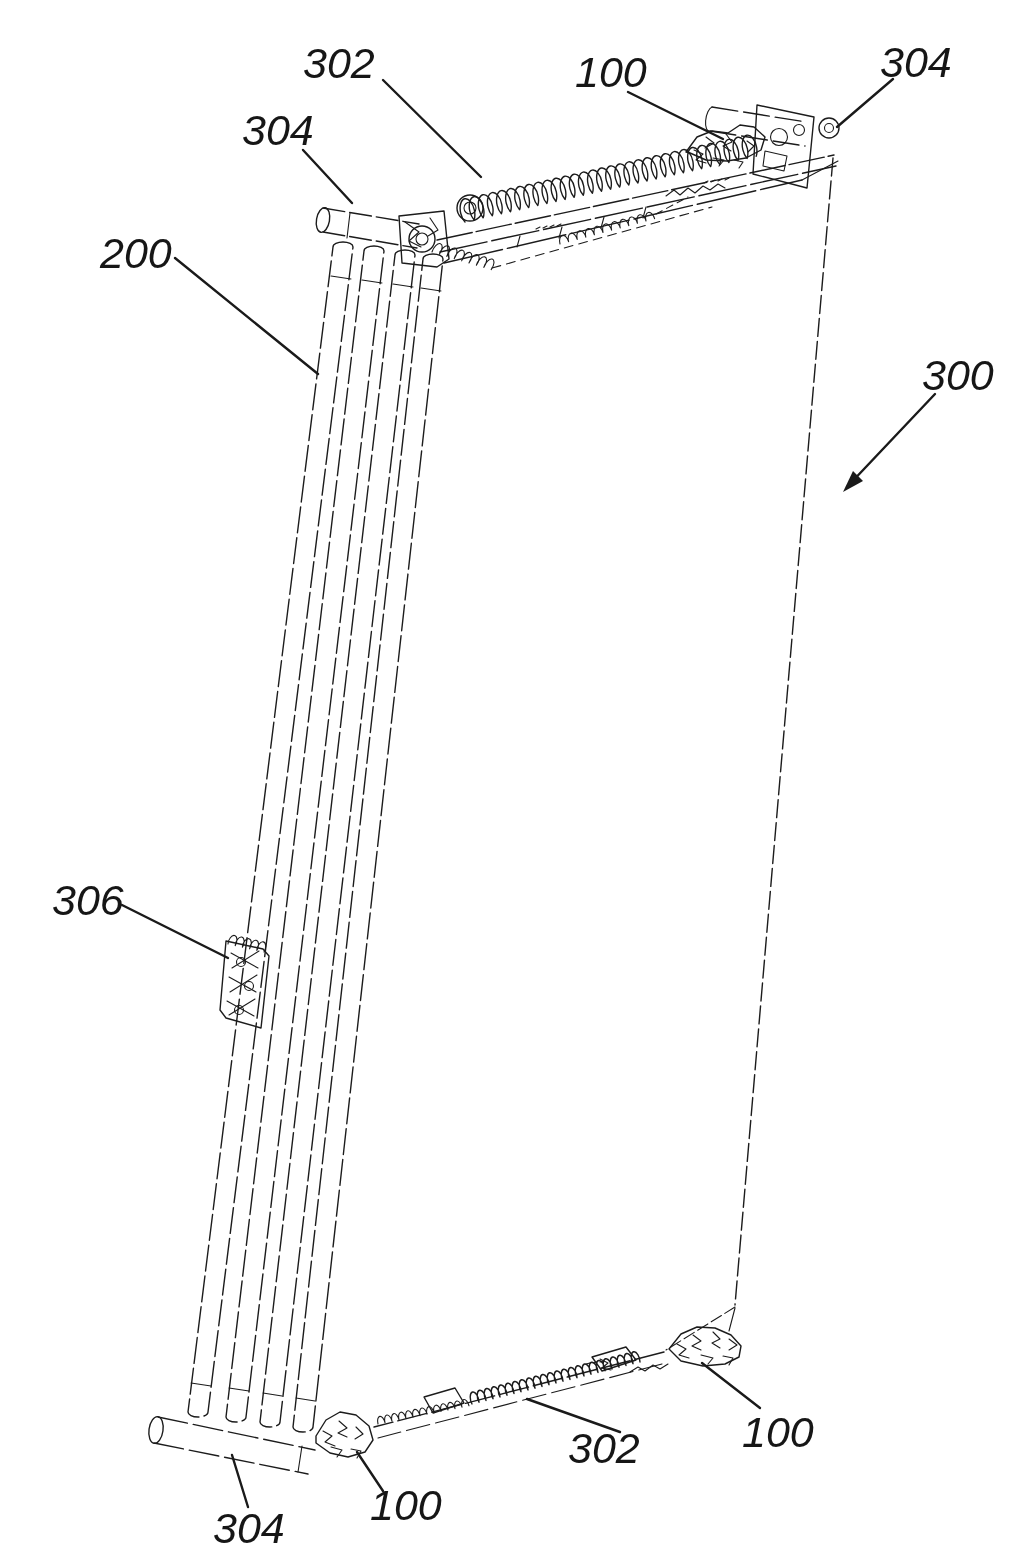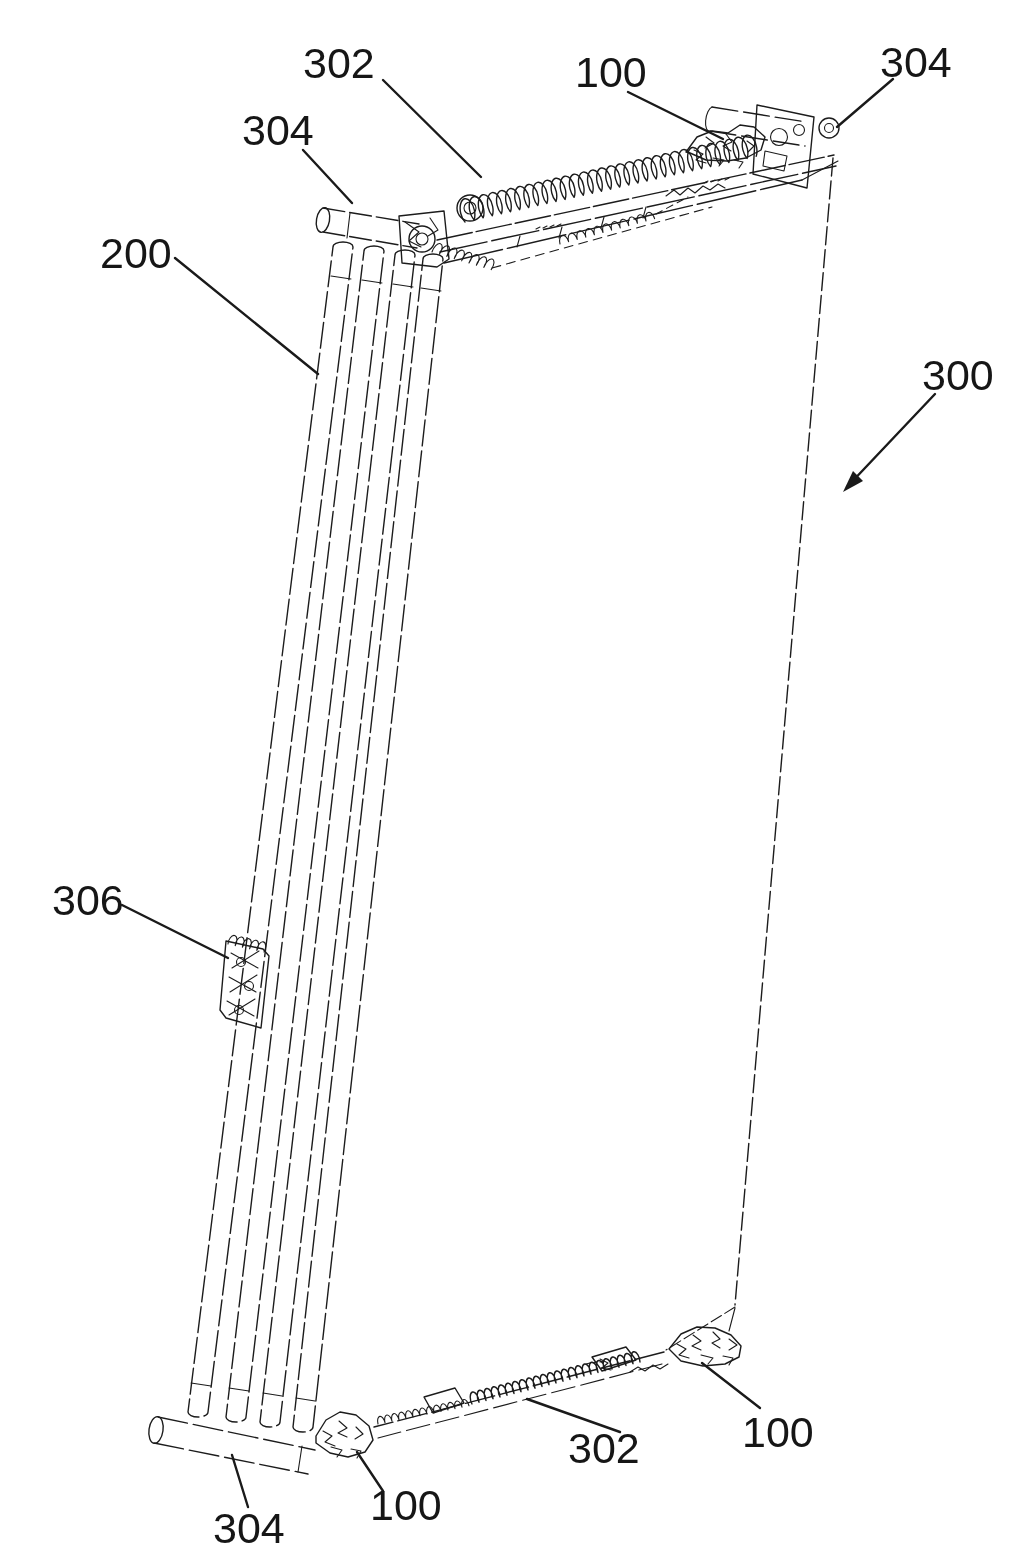--- a/index.html
+++ b/index.html
@@ -1,16 +1,16 @@
 <!DOCTYPE html>
 <html><head>
 <meta charset="utf-8">
 <style>
   html,body{margin:0;padding:0;background:#ffffff;}
-  .stage{position:relative;width:1018px;height:1547px;background:#ffffff;overflow:hidden;}
+  .stage{position:relative;width:1018px;height:1547px;background:#ffffff;overflow:hidden;font-style:italic;}
   svg{display:block;}
   .ref-label{font-family:"Liberation Sans",sans-serif;font-size:43px;fill:#161616;letter-spacing:0px;}
   .stroke{fill:none;stroke:#1c1c1c;stroke-width:1.4;stroke-linecap:round;stroke-linejoin:round;}
   .fine{stroke-width:1.1;}
   .leader{fill:none;stroke:#1a1a1a;stroke-width:2.4;stroke-linecap:round;}
   .arrowhead{fill:#1a1a1a;stroke:none;}
   .facefill{fill:#ffffff;stroke:none;}
 </style>
 </head>
 <body>

